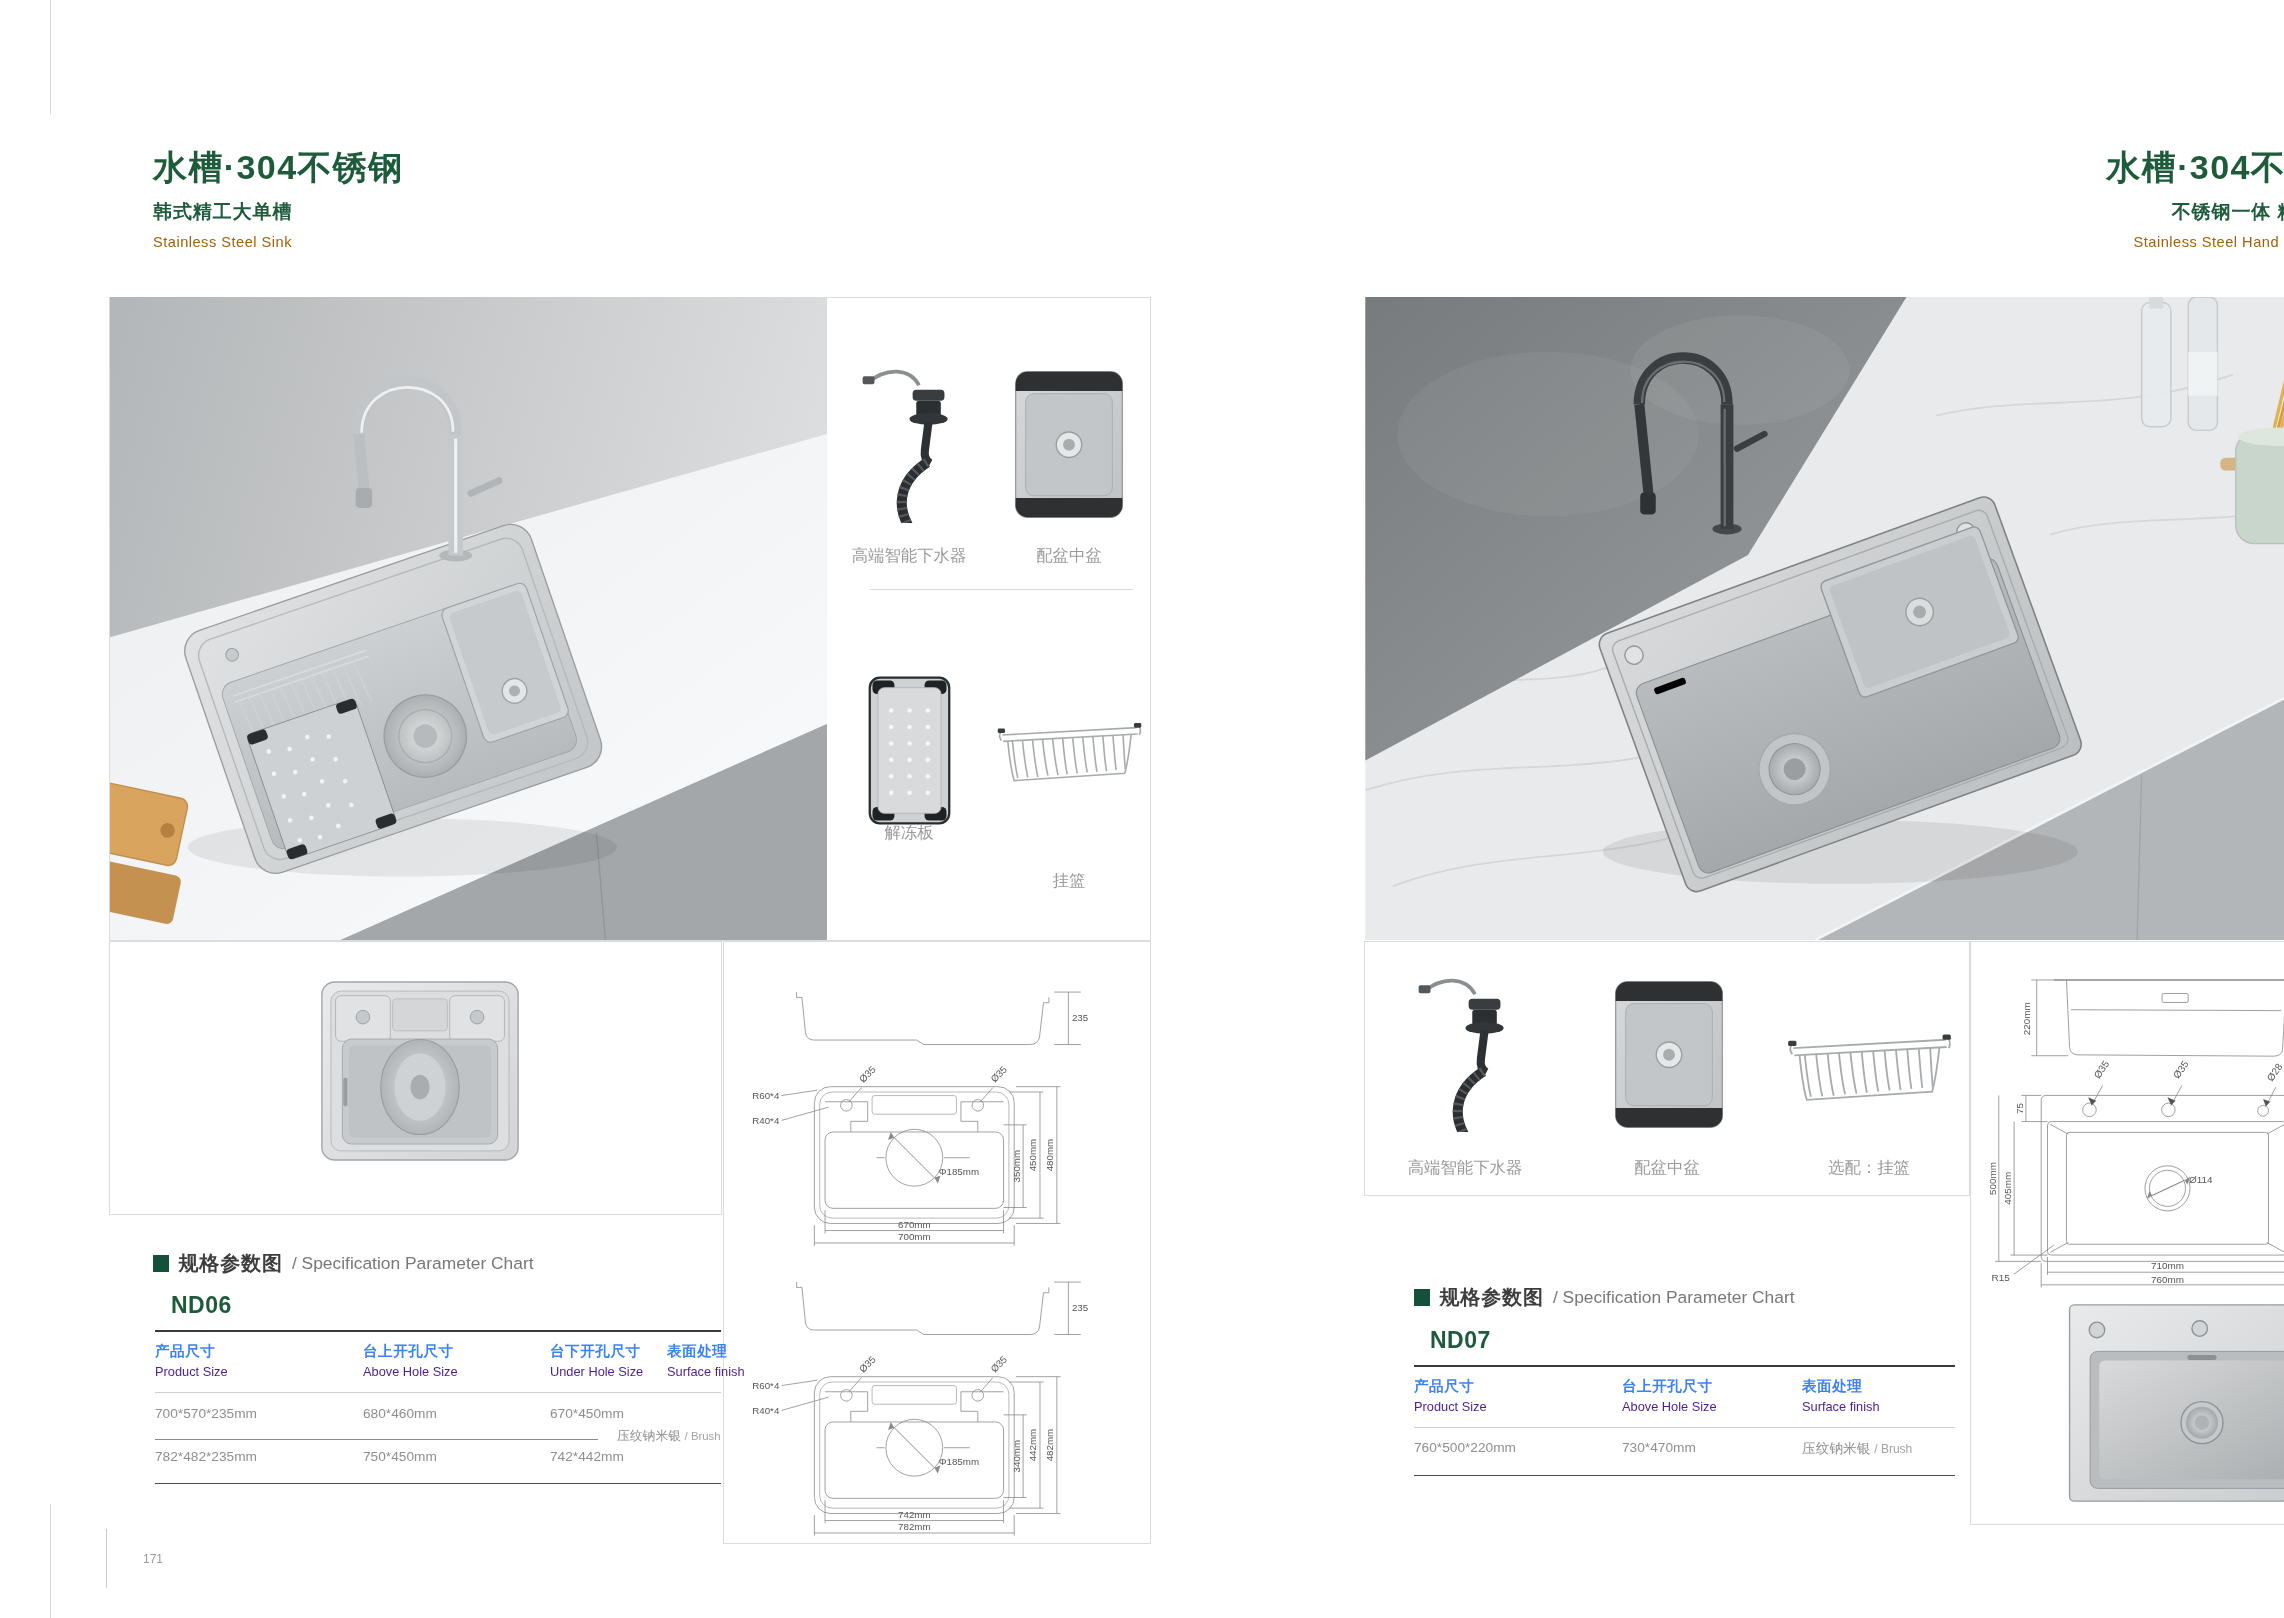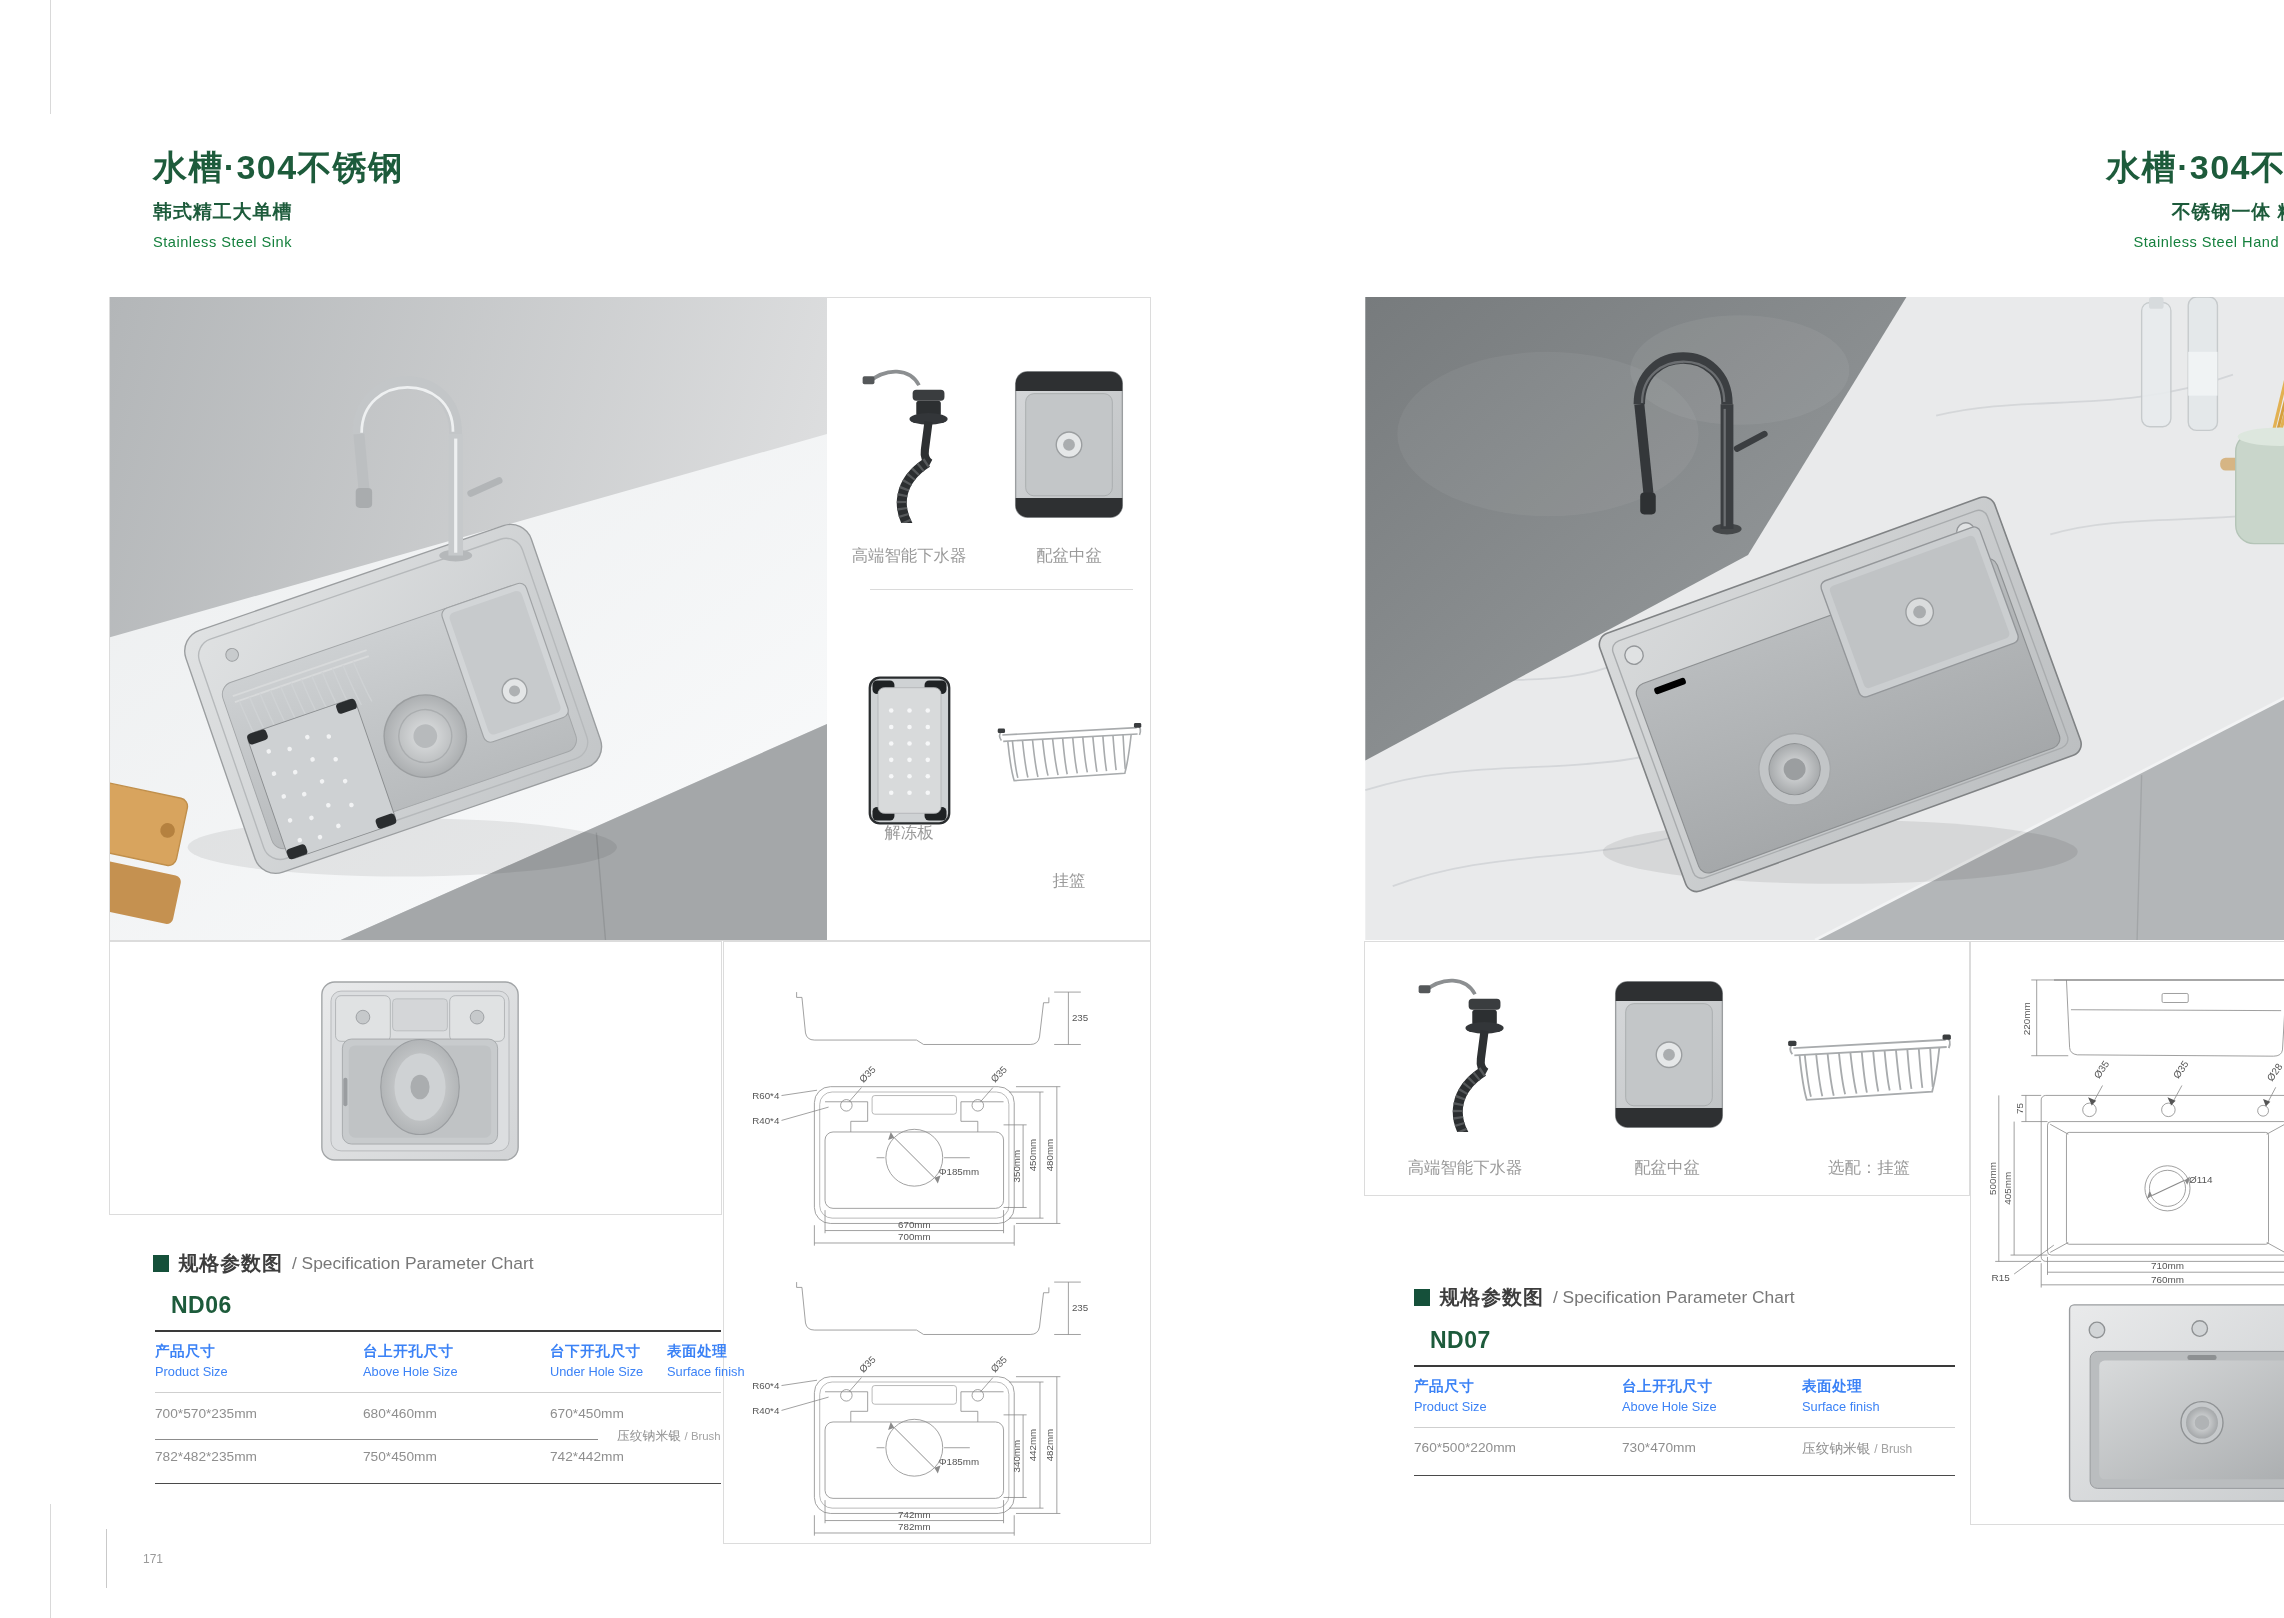--- a/index.html
+++ b/index.html
@@ -3,29 +3,29 @@
 <meta charset="utf-8">
 <style>
   html,body{margin:0;padding:0;background:#fff;}
   .sheet{position:relative;width:2482px;height:1618px;background:#fff;overflow:hidden;
          font-family:"Liberation Sans","DejaVu Sans",sans-serif;}
   .abs{position:absolute;}
   .box{position:absolute;background:#fff;border:0.5px solid #dcdcdc;box-sizing:border-box;}
   .hline{position:absolute;background:#c9c9c9;}
   .title-cn{font-size:34px;font-weight:600;color:#1d5b3b;letter-spacing:1.4px;}
   .title-sub{font-size:19px;font-weight:600;color:#1d5b3b;letter-spacing:0.9px;}
-  .title-en{font-size:14.6px;color:#15803d;letter-spacing:0.5px;}
+  .title-en{font-size:14.6px;color:#a16207;letter-spacing:0.5px;}
   .acc-label{position:absolute;width:192px;text-align:center;font-size:16.4px;color:#9a9a9a;}
   .spec-head{position:absolute;display:flex;align-items:center;gap:9px;}
   .spec-sq{width:16.4px;height:16.4px;background:#15503a;}
   .spec-cn{font-size:20px;font-weight:600;color:#3d3d3d;letter-spacing:0.9px;}
   .spec-en{font-size:17.4px;color:#787878;}
   .model{position:absolute;font-size:23px;color:#1d5b3b;font-weight:600;letter-spacing:0.5px;margin-left:16px;}
   .colcn{font-size:14.6px;font-weight:600;color:#3b82f6;letter-spacing:0.5px;}
-  .colen{font-size:12.8px;color:#3b82f6;}
+  .colen{font-size:12.8px;color:#4c1d95;}
   .val{font-size:13.7px;color:#8f8f8f;}
   .pgnum{position:absolute;font-size:12px;color:#9a9a9a;margin-left:23px;}
   svg text{font-family:"Liberation Sans","DejaVu Sans",sans-serif;fill:#555;}
   .dim{font-size:22px;}
 </style>
 </head>
 <body>
 
 <div class="sheet">
 

